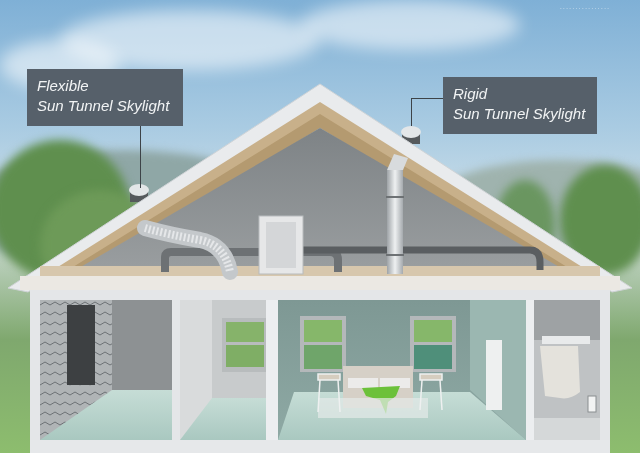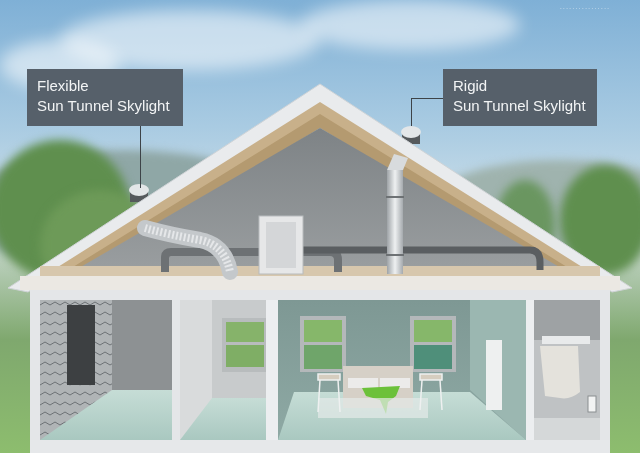--- a/index.html
+++ b/index.html
@@ -3,21 +3,21 @@
 <meta charset="utf-8">
 <style>
   html, body { margin:0; padding:0; }
   body { width:640px; height:453px; overflow:hidden; font-family:"Liberation Sans", sans-serif; }
   .scene { position:relative; width:640px; height:453px; overflow:hidden;
     background: linear-gradient(#7fb0d6 0%, #a9cbe2 28%, #c9dde8 45%, #b7cdb8 58%, #7fa86e 75%, #8dbd6e 100%); }
   .cloud { position:absolute; border-radius:50%; background:rgba(255,255,255,0.55); filter:blur(8px); }
   .hill { position:absolute; border-radius:50%; filter:blur(4px); }
   .tree { position:absolute; border-radius:50%; background:#5f8f4e; filter:blur(5px); }
   .svgwrap { position:absolute; left:0; top:0; }
-  .label { position:absolute; background:#56606a; color:#f2f4f5; font-size:15px; line-height:20px; padding:7px 10px 7px 10px; box-sizing:border-box; }
+  .label { position:absolute; background:#56606a; color:#f2f4f5; font-size:15px; line-height:20px; padding:7px 10px 7px 10px; box-sizing:border-box;font-style:italic; }
   .leader { position:absolute; background:#3d4348; }
   .watermark { position:absolute; right:30px; top:4px; font-size:8px; color:rgba(255,255,255,0.45); letter-spacing:0.5px; }
 </style>
 </head>
 <body>
 
 <div class="scene">
 
   <div class="cloud" style="left:60px;top:10px;width:260px;height:60px;"></div>
   <div class="cloud" style="left:300px;top:0px;width:220px;height:50px;"></div>
@@ -148,19 +148,19 @@
   </svg>
 
   <div class="leader" style="left:140px;top:126px;width:1px;height:62px;"></div>
   <div class="leader" style="left:411px;top:98px;width:1px;height:28px;"></div>
   <div class="leader" style="left:411px;top:98px;width:32px;height:1px;"></div>
 
   <div class="label" style="left:27px;top:69px;width:156px;height:57px;">
     <div>Flexible</div>
     <div>Sun Tunnel Skylight</div>
   </div>
-  <div class="label" style="left:443px;top:69px;width:154px;height:57px;">
+  <div class="label" style="left:443px;top:77px;width:154px;height:57px;">
     <div>Rigid</div>
     <div>Sun Tunnel Skylight</div>
   </div>
 
   <div class="watermark">················</div>
 </div>
 
 </body></html>

